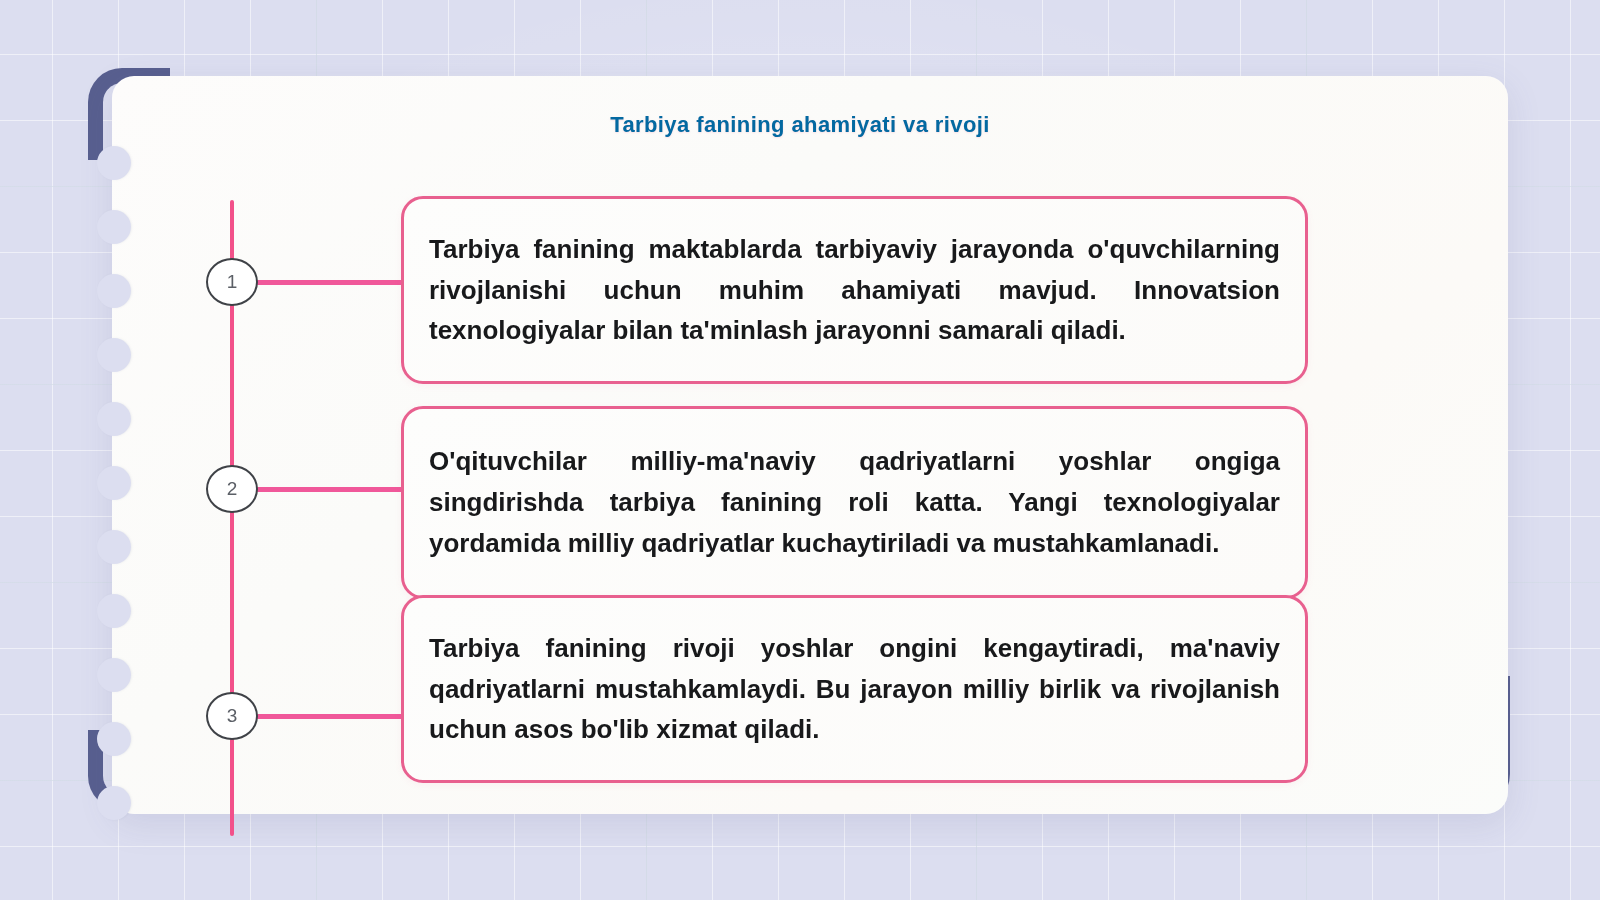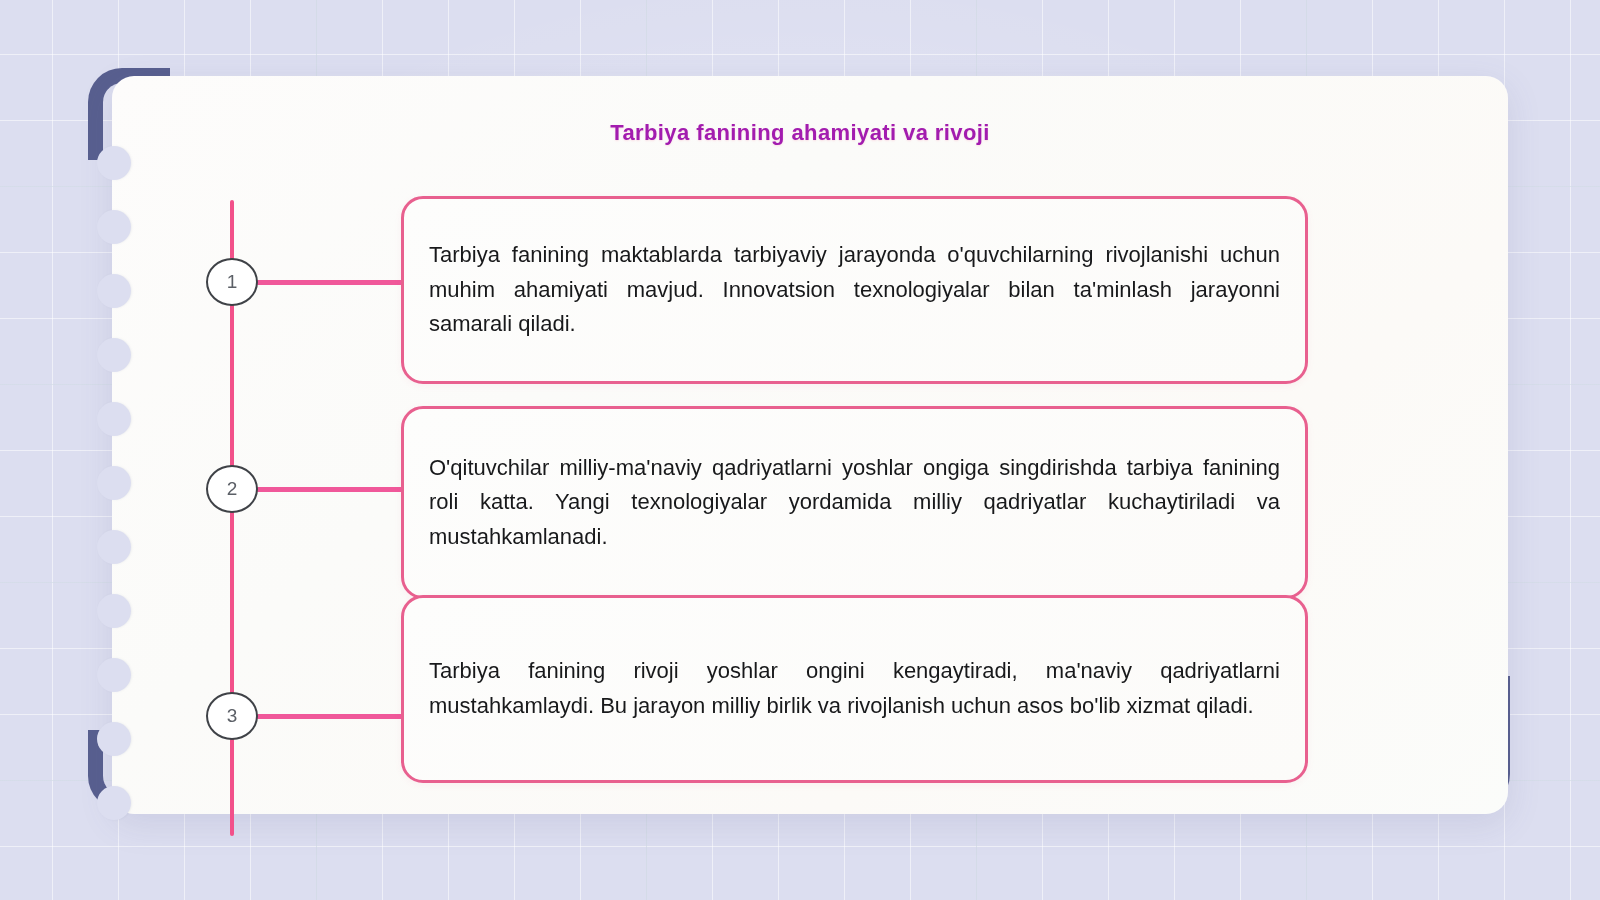--- a/index.html
+++ b/index.html
@@ -81,26 +81,26 @@
     left:-14px;
     width:34px; height:34px;
     border-radius:50%;
     background:#dcdef0;
     box-shadow:1px 0 2px rgba(120,125,160,.10);
   }
 
   
   .title {
     position:absolute;
-    left:0; right:0; top:120px;
+    left:0; right:0; top:112px;
     text-align:center;
     font-size:22px;
     font-weight:600;
     letter-spacing:.4px;
-    color:#a21caf;
+    color:#0369a1;
     z-index:6;
     text-shadow:0 1px 2px rgba(244,121,159,.22);
   }
 
   
   .spine {
     position:absolute;
     left:230px; top:200px;
     width:4px; height:636px;
     background:#f2518a;
@@ -143,26 +143,27 @@
     border:3px solid #e8608f;
     border-radius:22px;
     background:linear-gradient(150deg,#fdfdfc,#fcfbf9);
     display:flex;
     align-items:center;
     z-index:5;
     box-shadow:0 2px 7px rgba(232,96,143,.07);
   }
   .box p {
     padding:0 25px;
-    font-size:22px;
+    font-size:26px;
     line-height:1.57;
     color:#18191b;
     text-align:justify;
     text-justify:inter-word;
     width:100%;
+    font-weight:bold;
   }
 
   
   .row1 .marker    { top:258px; }
   .row1 .connector { top:280px; }
   .row1 .box       { top:196px; height:188px; }
 
   .row2 .marker    { top:465px; }
   .row2 .connector { top:487px; }
   .row2 .box       { top:406px; height:193px; }

